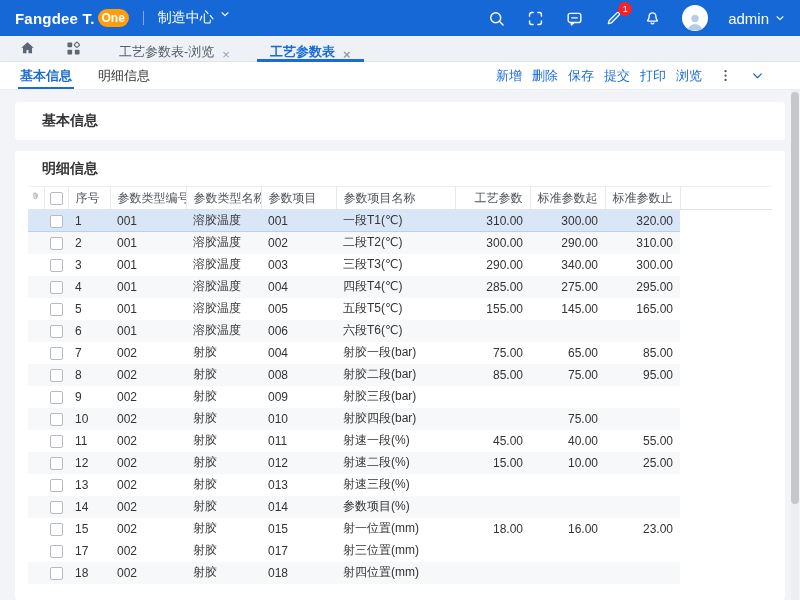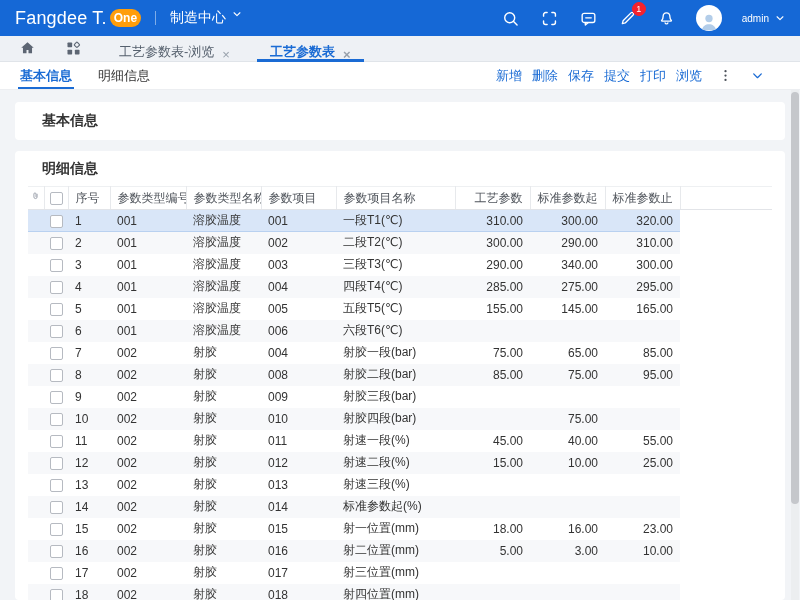--- a/index.html
+++ b/index.html
@@ -1,31 +1,31 @@
 <!DOCTYPE html>
 <html><head>
 <meta charset="utf-8">
 <style>
   *{margin:0;padding:0;box-sizing:border-box}
   html,body{width:800px;height:600px;overflow:hidden}
   body{font-family:"Liberation Sans","DejaVu Sans",sans-serif;background:#f2f4f7;position:relative;color:#333}
 
   
   .topbar{height:36px;background:#1568d6;display:flex;align-items:center;padding:0 15px;color:#fff}
-  .brand{font-size:18px;font-weight:400;letter-spacing:.2px;white-space:nowrap}
+  .brand{font-size:15px;font-weight:700;letter-spacing:.2px;white-space:nowrap}
   .brand-badge{background:#ff9d0a;color:#fff;font-size:12px;font-weight:700;border-radius:10px;padding:2px 4px;margin-left:3px;display:inline-block;line-height:14px}
   .tb-divider{width:1px;height:14px;background:rgba(255,255,255,.45);margin:0 14px}
   .workspace{font-size:14px;display:flex;align-items:flex-start;gap:6px;cursor:pointer}
   .tb-right{margin-left:auto;display:flex;align-items:center;gap:20px}
   .tb-icon{width:19px;height:19px;position:relative;display:flex;align-items:center;justify-content:center;cursor:pointer}
   .tb-icon svg{width:19px;height:19px}
   .nbadge{position:absolute;top:-7px;right:-9px;background:#f5222d;color:#fff;font-size:9px;min-width:14px;height:14px;border-radius:7px;display:flex;align-items:center;justify-content:center;padding:0 3px;border:1px solid #f5222d}
   .avatar{width:26px;height:26px;border-radius:50%;background:#fff;display:flex;align-items:flex-end;justify-content:center;overflow:hidden}
   .avatar svg{width:20px;height:20px}
-  .username{font-size:10px;display:flex;align-items:center;gap:6px;cursor:pointer}
+  .username{font-size:15px;display:flex;align-items:center;gap:6px;cursor:pointer}
 
   
   .tabbar{height:26px;background:#eef1f5;display:flex;align-items:stretch;border-bottom:1px solid #e0e4e9;padding:0 8px}
   .tabbar-icon{width:38px;display:flex;align-items:center;justify-content:center;cursor:pointer}
   .tabbar-icon svg{width:17px;height:17px}
   .nav-tab{display:flex;align-items:flex-end;gap:8px;padding:0 13px;font-size:13px;color:#55606d;position:relative;cursor:pointer;margin-left:14px}
   .nav-tab .tab-close{color:#97a0ab;font-size:13px;line-height:1}
   .nav-tab.active{color:#1a6bd4;font-weight:700}
   .nav-tab.active::after{content:"";position:absolute;left:0;right:0;bottom:-1px;height:3px;background:#1a6bd4}
 
@@ -391,52 +391,39 @@
             <td class="num"></td>
             <td class="c-filler"></td>
           </tr>
           <tr class="even">
             <td class="c-attach"><span class="att-ph"></span></td>
             <td class="c-check"><input type="checkbox" style=""></td>
             <td>14</td>
             <td>002</td>
             <td>射胶</td>
             <td>014</td>
-            <td>标准参数起(%)</td>
+            <td>参数项目(%)</td>
             <td class="num"></td>
             <td class="num"></td>
             <td class="num"></td>
             <td class="c-filler"></td>
           </tr>
           <tr>
             <td class="c-attach"><span class="att-ph"></span></td>
             <td class="c-check"><input type="checkbox" style=""></td>
             <td>15</td>
             <td>002</td>
             <td>射胶</td>
             <td>015</td>
             <td>射一位置(mm)</td>
             <td class="num">18.00</td>
             <td class="num">16.00</td>
             <td class="num">23.00</td>
             <td class="c-filler"></td>
           </tr>
-          <tr class="even">
-            <td class="c-attach"><span class="att-ph"></span></td>
-            <td class="c-check"><input type="checkbox" style=""></td>
-            <td>16</td>
-            <td>002</td>
-            <td>射胶</td>
-            <td>016</td>
-            <td>射二位置(mm)</td>
-            <td class="num">5.00</td>
-            <td class="num">3.00</td>
-            <td class="num">10.00</td>
-            <td class="c-filler"></td>
-          </tr>
           <tr>
             <td class="c-attach"><span class="att-ph"></span></td>
             <td class="c-check"><input type="checkbox" style=""></td>
             <td>17</td>
             <td>002</td>
             <td>射胶</td>
             <td>017</td>
             <td>射三位置(mm)</td>
             <td class="num"></td>
             <td class="num"></td>

